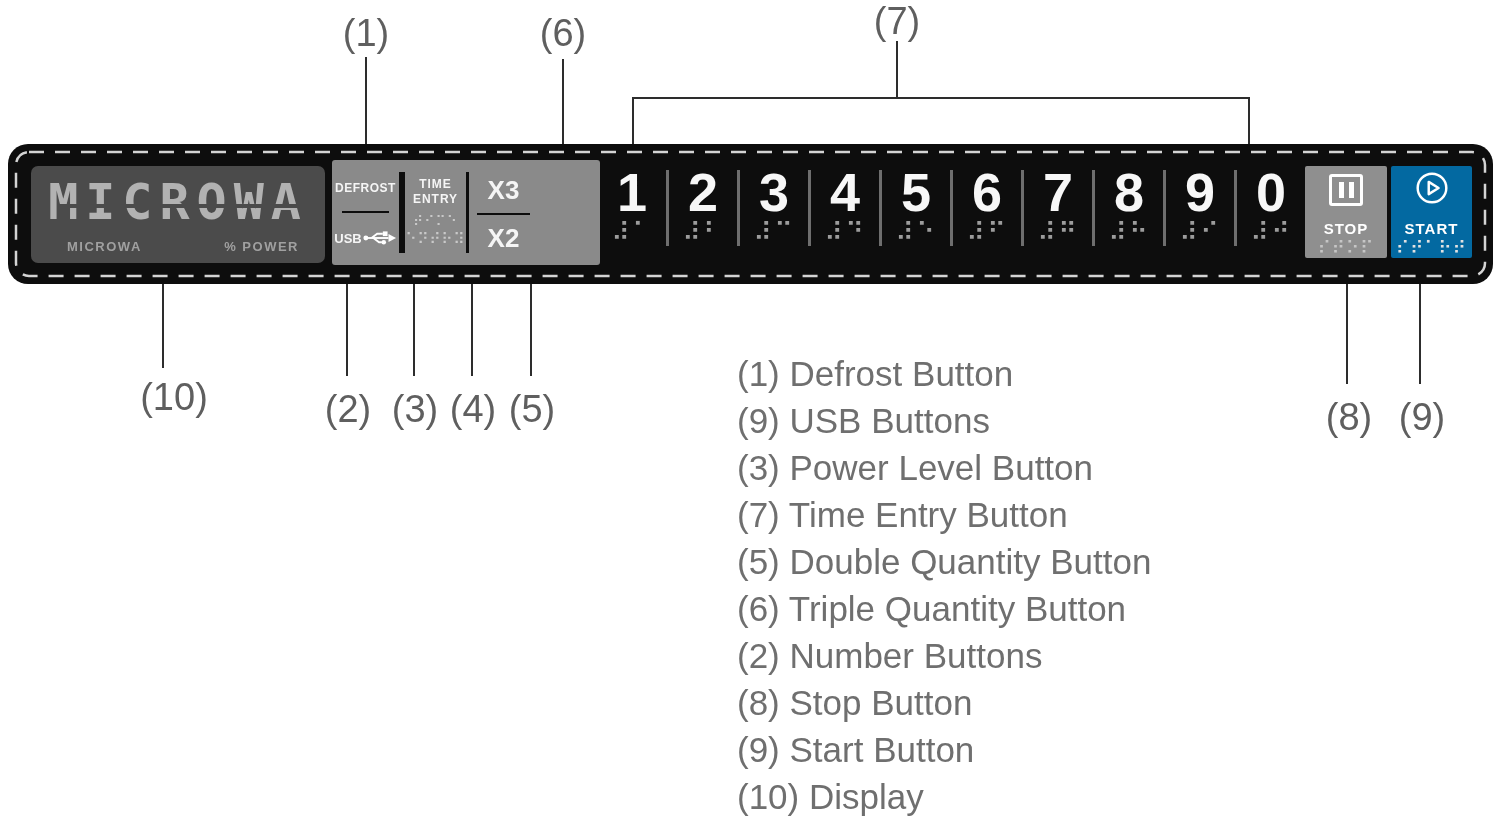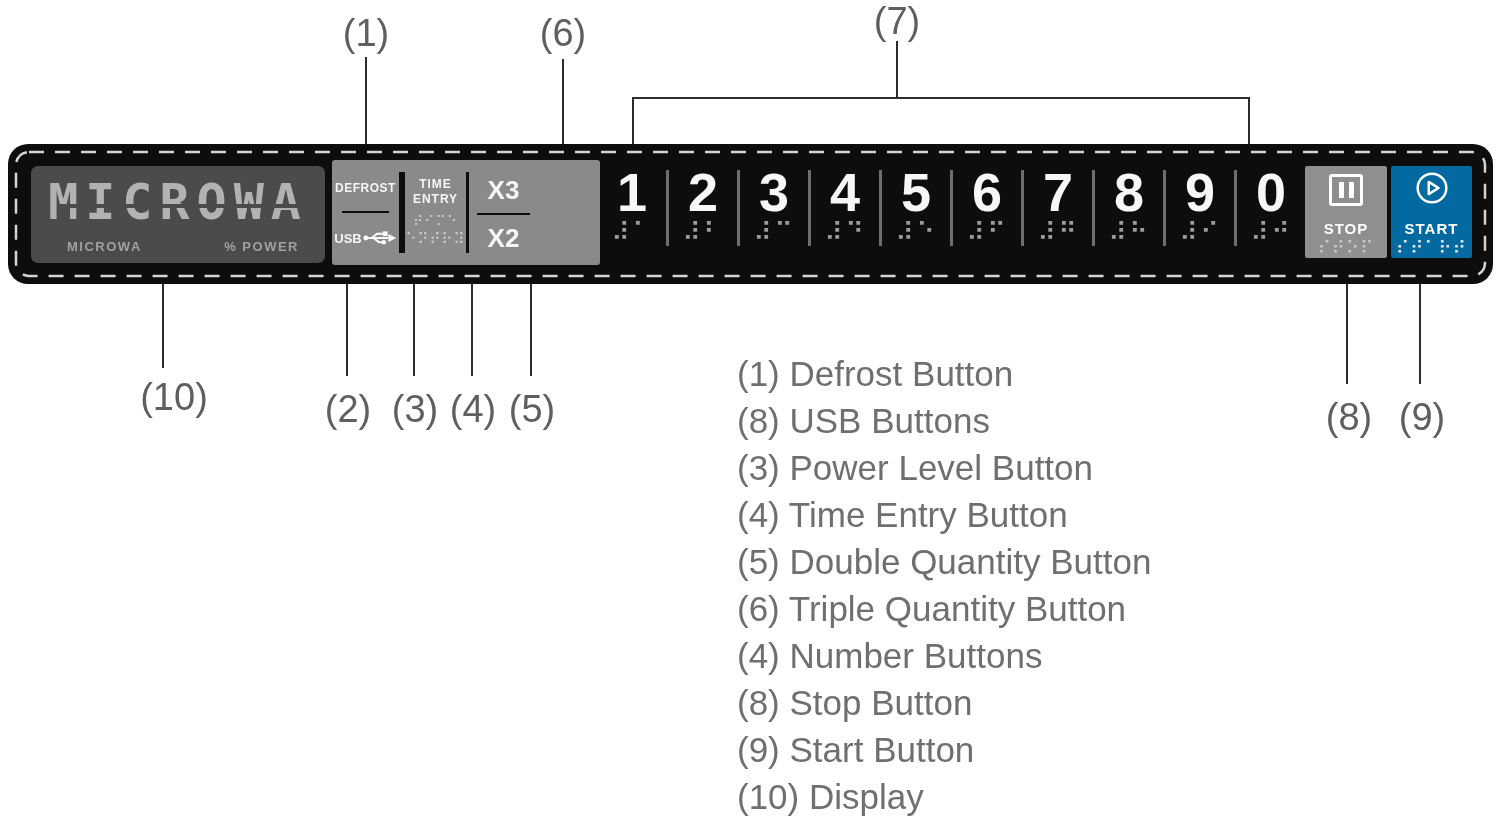--- a/index.html
+++ b/index.html
@@ -255,24 +255,24 @@
   <div class="callout" style="left:496px; top:388px;">(5)</div>
 
   <div class="vline" style="left:1346px; top:284px; height:100px;"></div>
   <div class="callout" style="left:1313px; top:396px;">(8)</div>
 
   <div class="vline" style="left:1419px; top:284px; height:100px;"></div>
   <div class="callout" style="left:1386px; top:396px;">(9)</div>
 
   <div class="legend">
     <div class="legend-item">(1) Defrost Button</div>
-    <div class="legend-item">(8) USB Buttons</div>
+    <div class="legend-item">(9) USB Buttons</div>
     <div class="legend-item">(3) Power Level Button</div>
-    <div class="legend-item">(4) Time Entry Button</div>
+    <div class="legend-item">(7) Time Entry Button</div>
     <div class="legend-item">(5) Double Quantity Button</div>
     <div class="legend-item">(6) Triple Quantity Button</div>
-    <div class="legend-item">(4) Number Buttons</div>
+    <div class="legend-item">(2) Number Buttons</div>
     <div class="legend-item">(8) Stop Button</div>
     <div class="legend-item">(9) Start Button</div>
     <div class="legend-item">(10) Display</div>
   </div>
 
 </div>
 
 </body></html>

